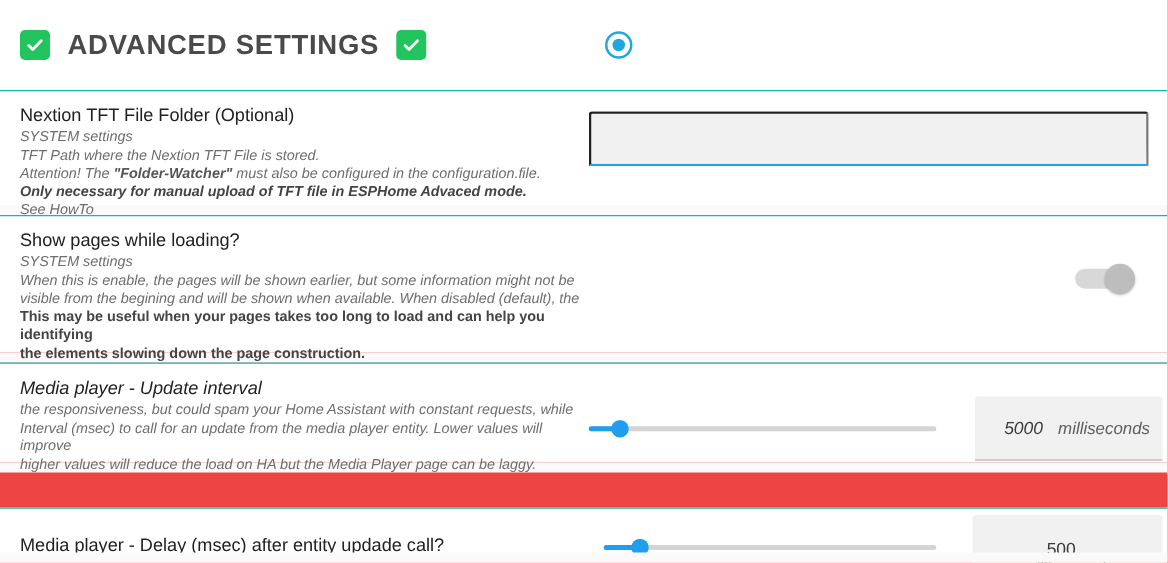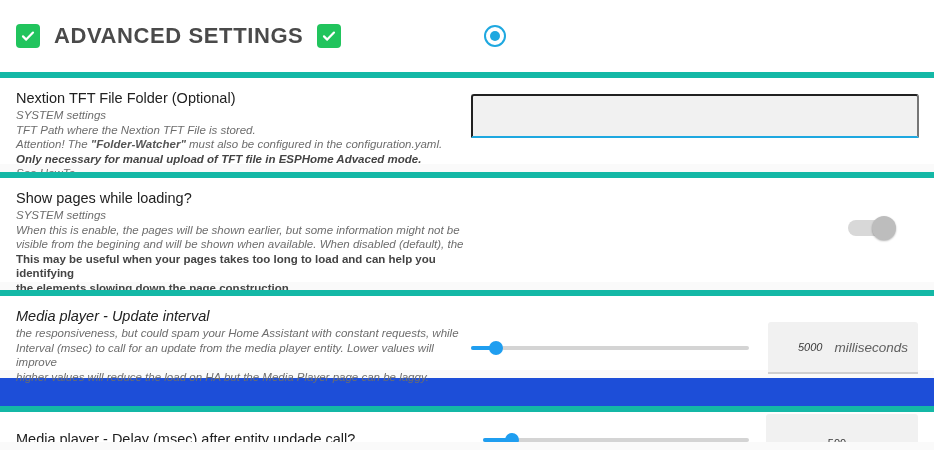--- a/index.html
+++ b/index.html
@@ -11,21 +11,21 @@
     width: 934px;
     height: 450px;
     font-family: "Liberation Sans", sans-serif;
     color: #212121;
     overflow: hidden;
   }
   .page {
     position: relative;
     width: 934px;
     height: 450px;
-    background: #1d4ed8;
+    background: #ef4444;
   }
 
   
   .header {
     position: relative;
     height: 72px;
     background: #ffffff;
     display: flex;
     align-items: center;
     padding-left: 16px;
@@ -68,23 +68,23 @@
     width: 10px;
     height: 10px;
     border-radius: 50%;
     background: #1ea8e0;
   }
 
   
   .row {
     position: relative;
     background: #ffffff;
-    border-top: 6px solid #14b8a6;
-    box-sizing: border-box;
-    padding: 12px 16px 12px 16px;
+    border-top: 1px solid #14b8a6;
+    box-sizing: border-box;
+    padding: 12px 4px 12px 16px;
   }
   .row-sep {
     height: 8px;
     background: #fafafa;
   }
   .row-title {
     font-size: 14.5px;
     color: #212121;
     margin-bottom: 2px;
   }
@@ -180,21 +180,21 @@
     border-bottom: 2px solid #cfcfcf;
     border-radius: 3px 3px 0 0;
     box-sizing: border-box;
     display: flex;
     align-items: center;
     justify-content: flex-end;
     padding-right: 10px;
     margin-left: auto;
   }
   .num-value {
-    font-size: 11px;
+    font-size: 14px;
     color: #3a3a3a;
     text-align: right;
   }
   .num-unit {
     font-size: 13.5px;
     color: #606060;
     margin-left: 12px;
     white-space: nowrap;
   }
 
@@ -229,21 +229,21 @@
     </span>
   </div>
 
   <div class="row row-flex" style="height:92px;">
     <div class="left-col">
       <div class="row-title">Nextion TFT File Folder (Optional)</div>
       <div class="row-desc">
         <div class="it">SYSTEM settings</div>
         <div class="it">TFT Path where the Nextion TFT File is stored.</div>
         <div class="it">
-          <span>Attention! The </span><span class="bi">"Folder-Watcher"</span><span> must also be configured in the configuration.yaml.</span>
+          <span>Attention! The </span><span class="bi">"Folder-Watcher"</span><span> must also be configured in the configuration.file.</span>
         </div>
         <div class="b it">Only necessary for manual upload of TFT file in ESPHome Advaced mode.</div>
         <div class="it">See HowTo</div>
       </div>
     </div>
     <div class="right-col">
       <input class="text-field" type="text" value="" placeholder="" style="">
     </div>
   </div>
 

